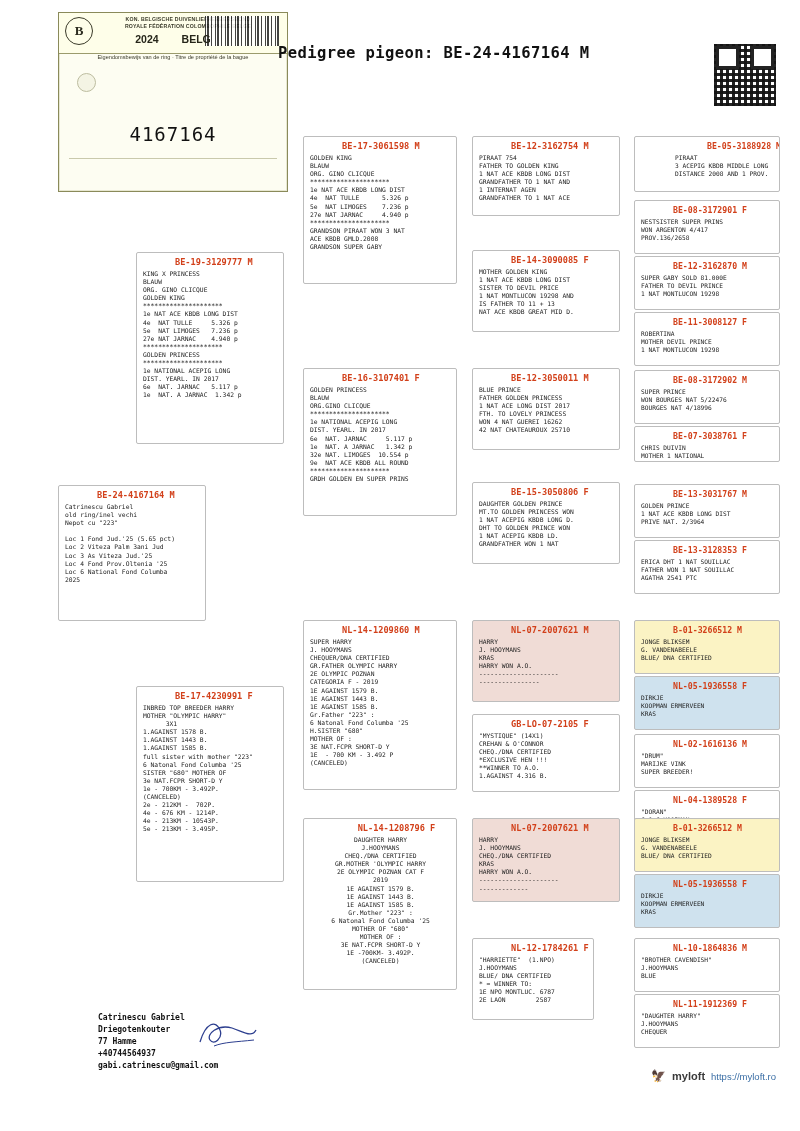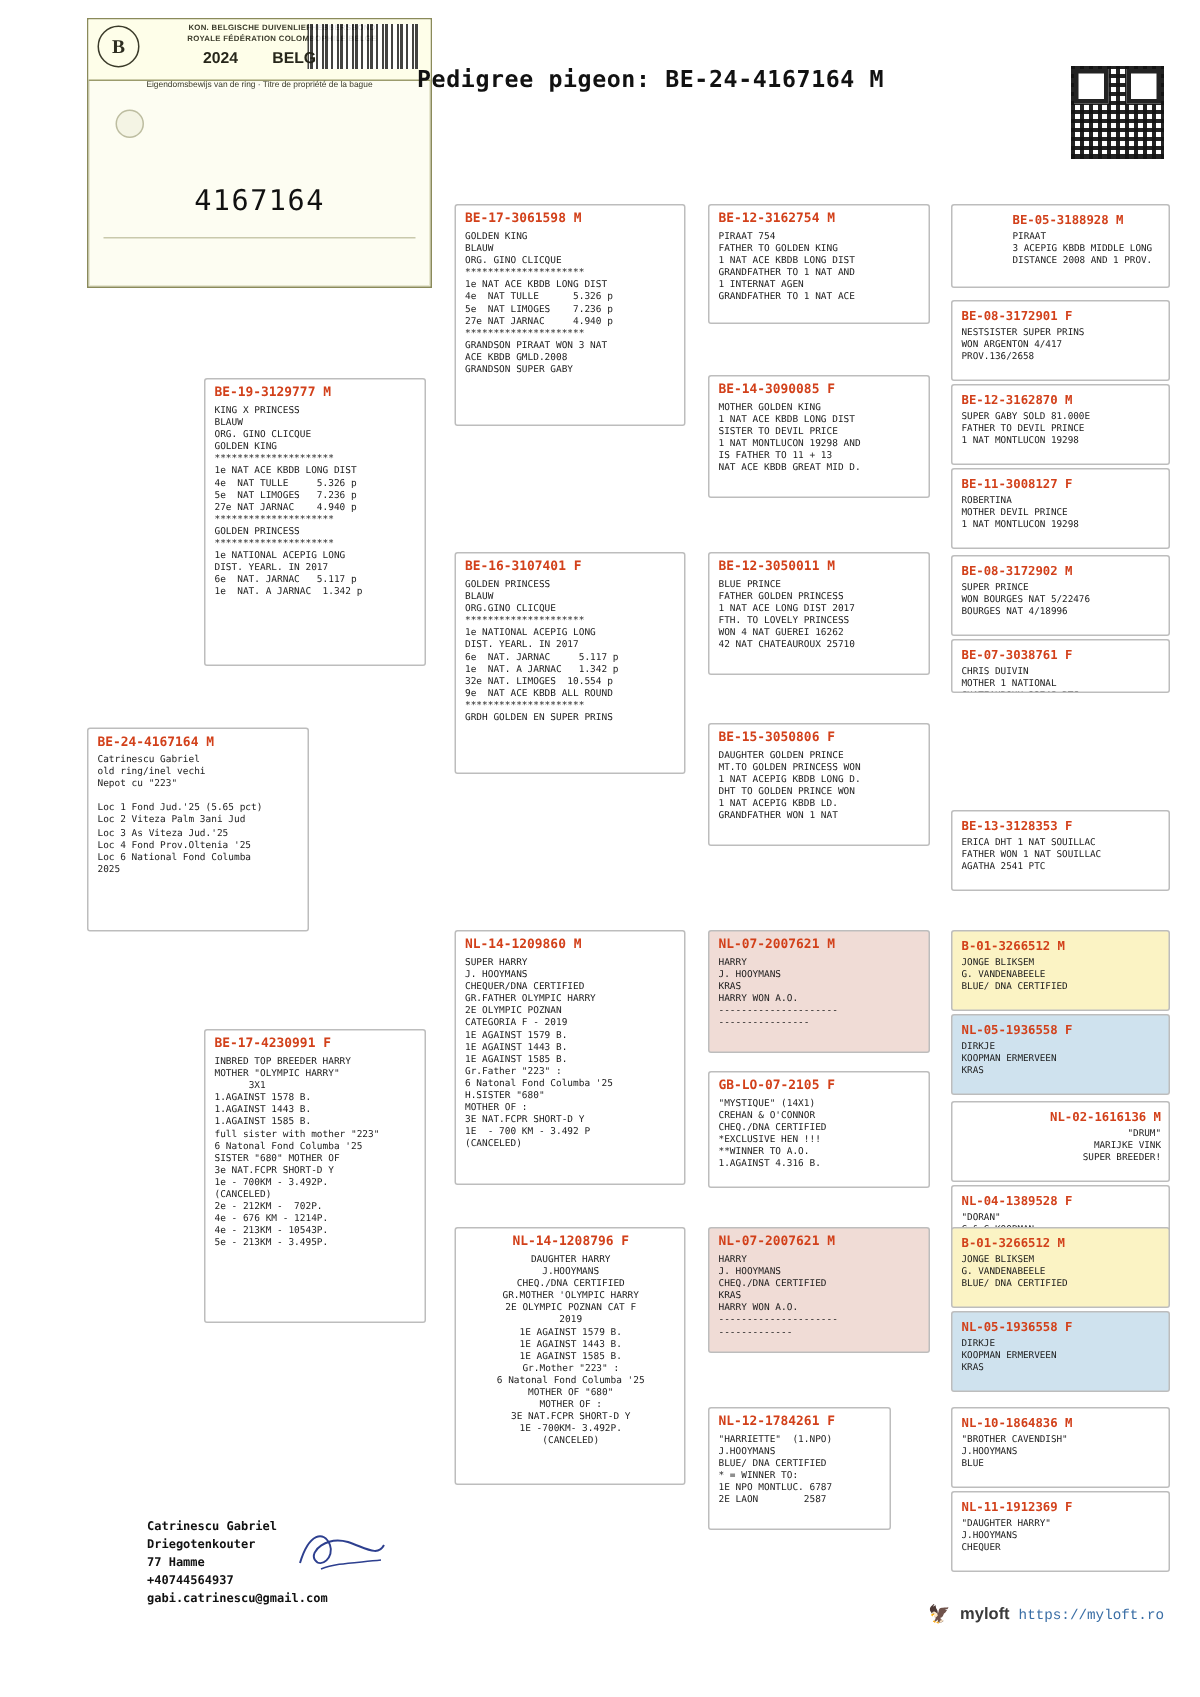--- a/index.html
+++ b/index.html
@@ -84,20 +84,21 @@
     background:#ffffff;
     border-radius:2px;
     overflow:hidden;
     box-sizing:border-box;
     padding:4px 5px 3px 6px;
   }
   .box .hdr{
     font-family:"DejaVu Sans Mono", monospace;
     font-size:8.6px;font-weight:bold;color:#d2401a;letter-spacing:0px;
     white-space:nowrap;
+    margin-left:32px;
   }
   .box .body{
     margin-top:3px;
     font-family:"DejaVu Sans Mono", monospace;
     font-size:6.3px;line-height:8.1px;color:#1b1b1b;
     white-space:pre-wrap;
     word-break:break-word;
   }
   .box.pink{background:#f0dcd6;}
   .box.yellow{background:#fbf3c4;}
@@ -117,21 +118,21 @@
   .signature{
     position:absolute;left:196px;top:1016px;width:64px;height:34px;
     pointer-events:none;
   }
   .myloft{
     position:absolute;right:24px;bottom:48px;
     font-family:"Liberation Sans", sans-serif;font-size:10px;color:#555;
     display:flex;align-items:center;gap:6px;
   }
   .myloft .brand{font-weight:bold;color:#3a3a3a;font-size:11px;}
-  .myloft .url{color:#3a6ea5;font-size:9.5px;font-family:Liberation Mono, monospace;}
+  .myloft .url{color:#3a6ea5;font-size:9.5px;}
   .bird{font-size:12px;color:#777;}
 </style>
 </head>
 <body>
 
 <div class="page">
 
   <div class="ring-card">
     <div class="ring-head">
       <div class="ring-logo">B</div>
@@ -379,39 +380,45 @@
     <div class="body">SUPER PRINCE
 WON BOURGES NAT 5/22476
 BOURGES NAT 4/18996</div>
   </div>
   <div class="box white mini" style="left:634px;top:426px;width:146px;height:36px;">
     <div class="hdr">BE-07-3038761 F</div>
     <div class="body">CHRIS DUIVIN
 MOTHER 1 NATIONAL
 CHATEAUROUX 22748 BTC</div>
   </div>
+  <div class="box white mini" style="left:634px;top:484px;width:146px;height:54px;">
+    <div class="hdr">BE-13-3031767 M</div>
+    <div class="body">GOLDEN PRINCE
+1 NAT ACE KBDB LONG DIST
+PRIVE NAT. 2/3964</div>
+  </div>
   <div class="box white mini" style="left:634px;top:540px;width:146px;height:54px;">
     <div class="hdr">BE-13-3128353 F</div>
     <div class="body">ERICA DHT 1 NAT SOUILLAC
 FATHER WON 1 NAT SOUILLAC
 AGATHA 2541 PTC</div>
   </div>
   <div class="box yellow mini" style="left:634px;top:620px;width:146px;height:54px;">
     <div class="hdr">B-01-3266512 M</div>
     <div class="body">JONGE BLIKSEM
 G. VANDENABEELE
 BLUE/ DNA CERTIFIED</div>
   </div>
   <div class="box cyan mini" style="left:634px;top:676px;width:146px;height:54px;">
     <div class="hdr">NL-05-1936558 F</div>
     <div class="body">DIRKJE
 KOOPMAN ERMERVEEN
 KRAS</div>
   </div>
-  <div class="box white mini" style="left:634px;top:734px;width:146px;height:54px;text-align:right;">
+  <div class="box white mini" style="left:634px;top:734px;width:146px;height:54px;">
     <div class="hdr">NL-02-1616136 M</div>
     <div class="body">"DRUM"
 MARIJKE VINK
 SUPER BREEDER!</div>
   </div>
   <div class="box white mini" style="left:634px;top:790px;width:146px;height:54px;">
     <div class="hdr">NL-04-1389528 F</div>
     <div class="body">"DORAN"
 C &amp; G KOOPMAN
 4X 1ST (SUPERB HEN)</div>

